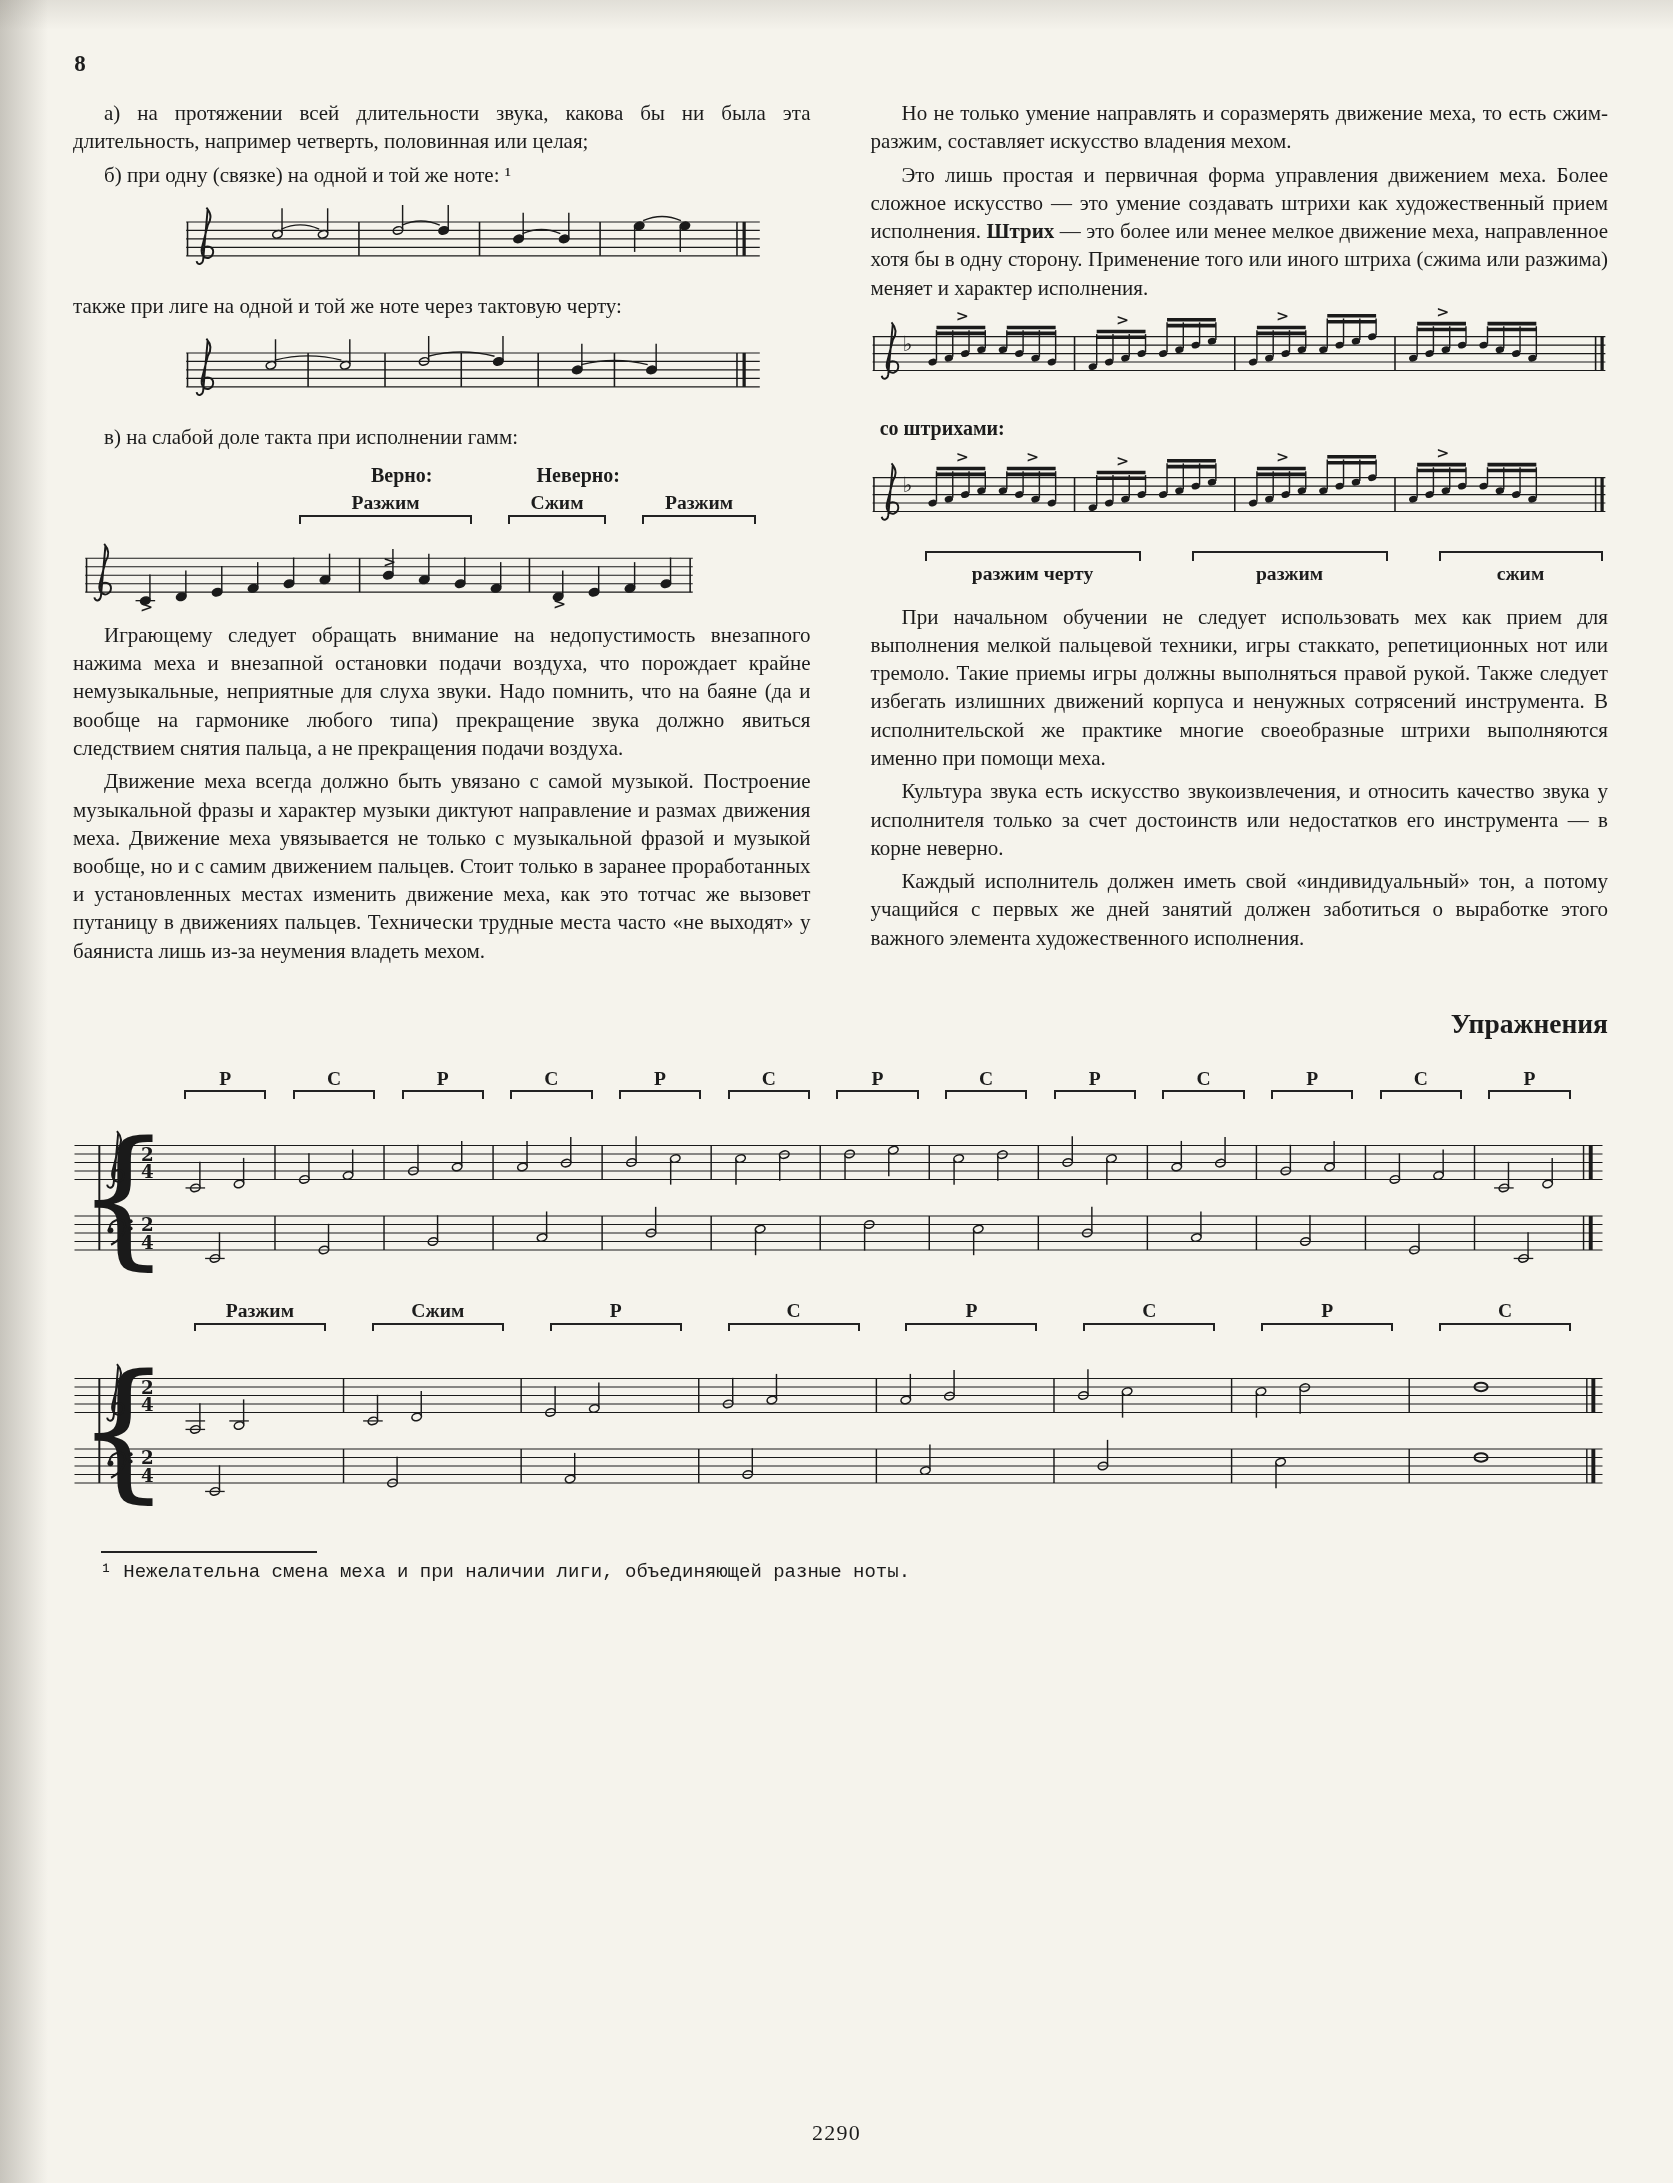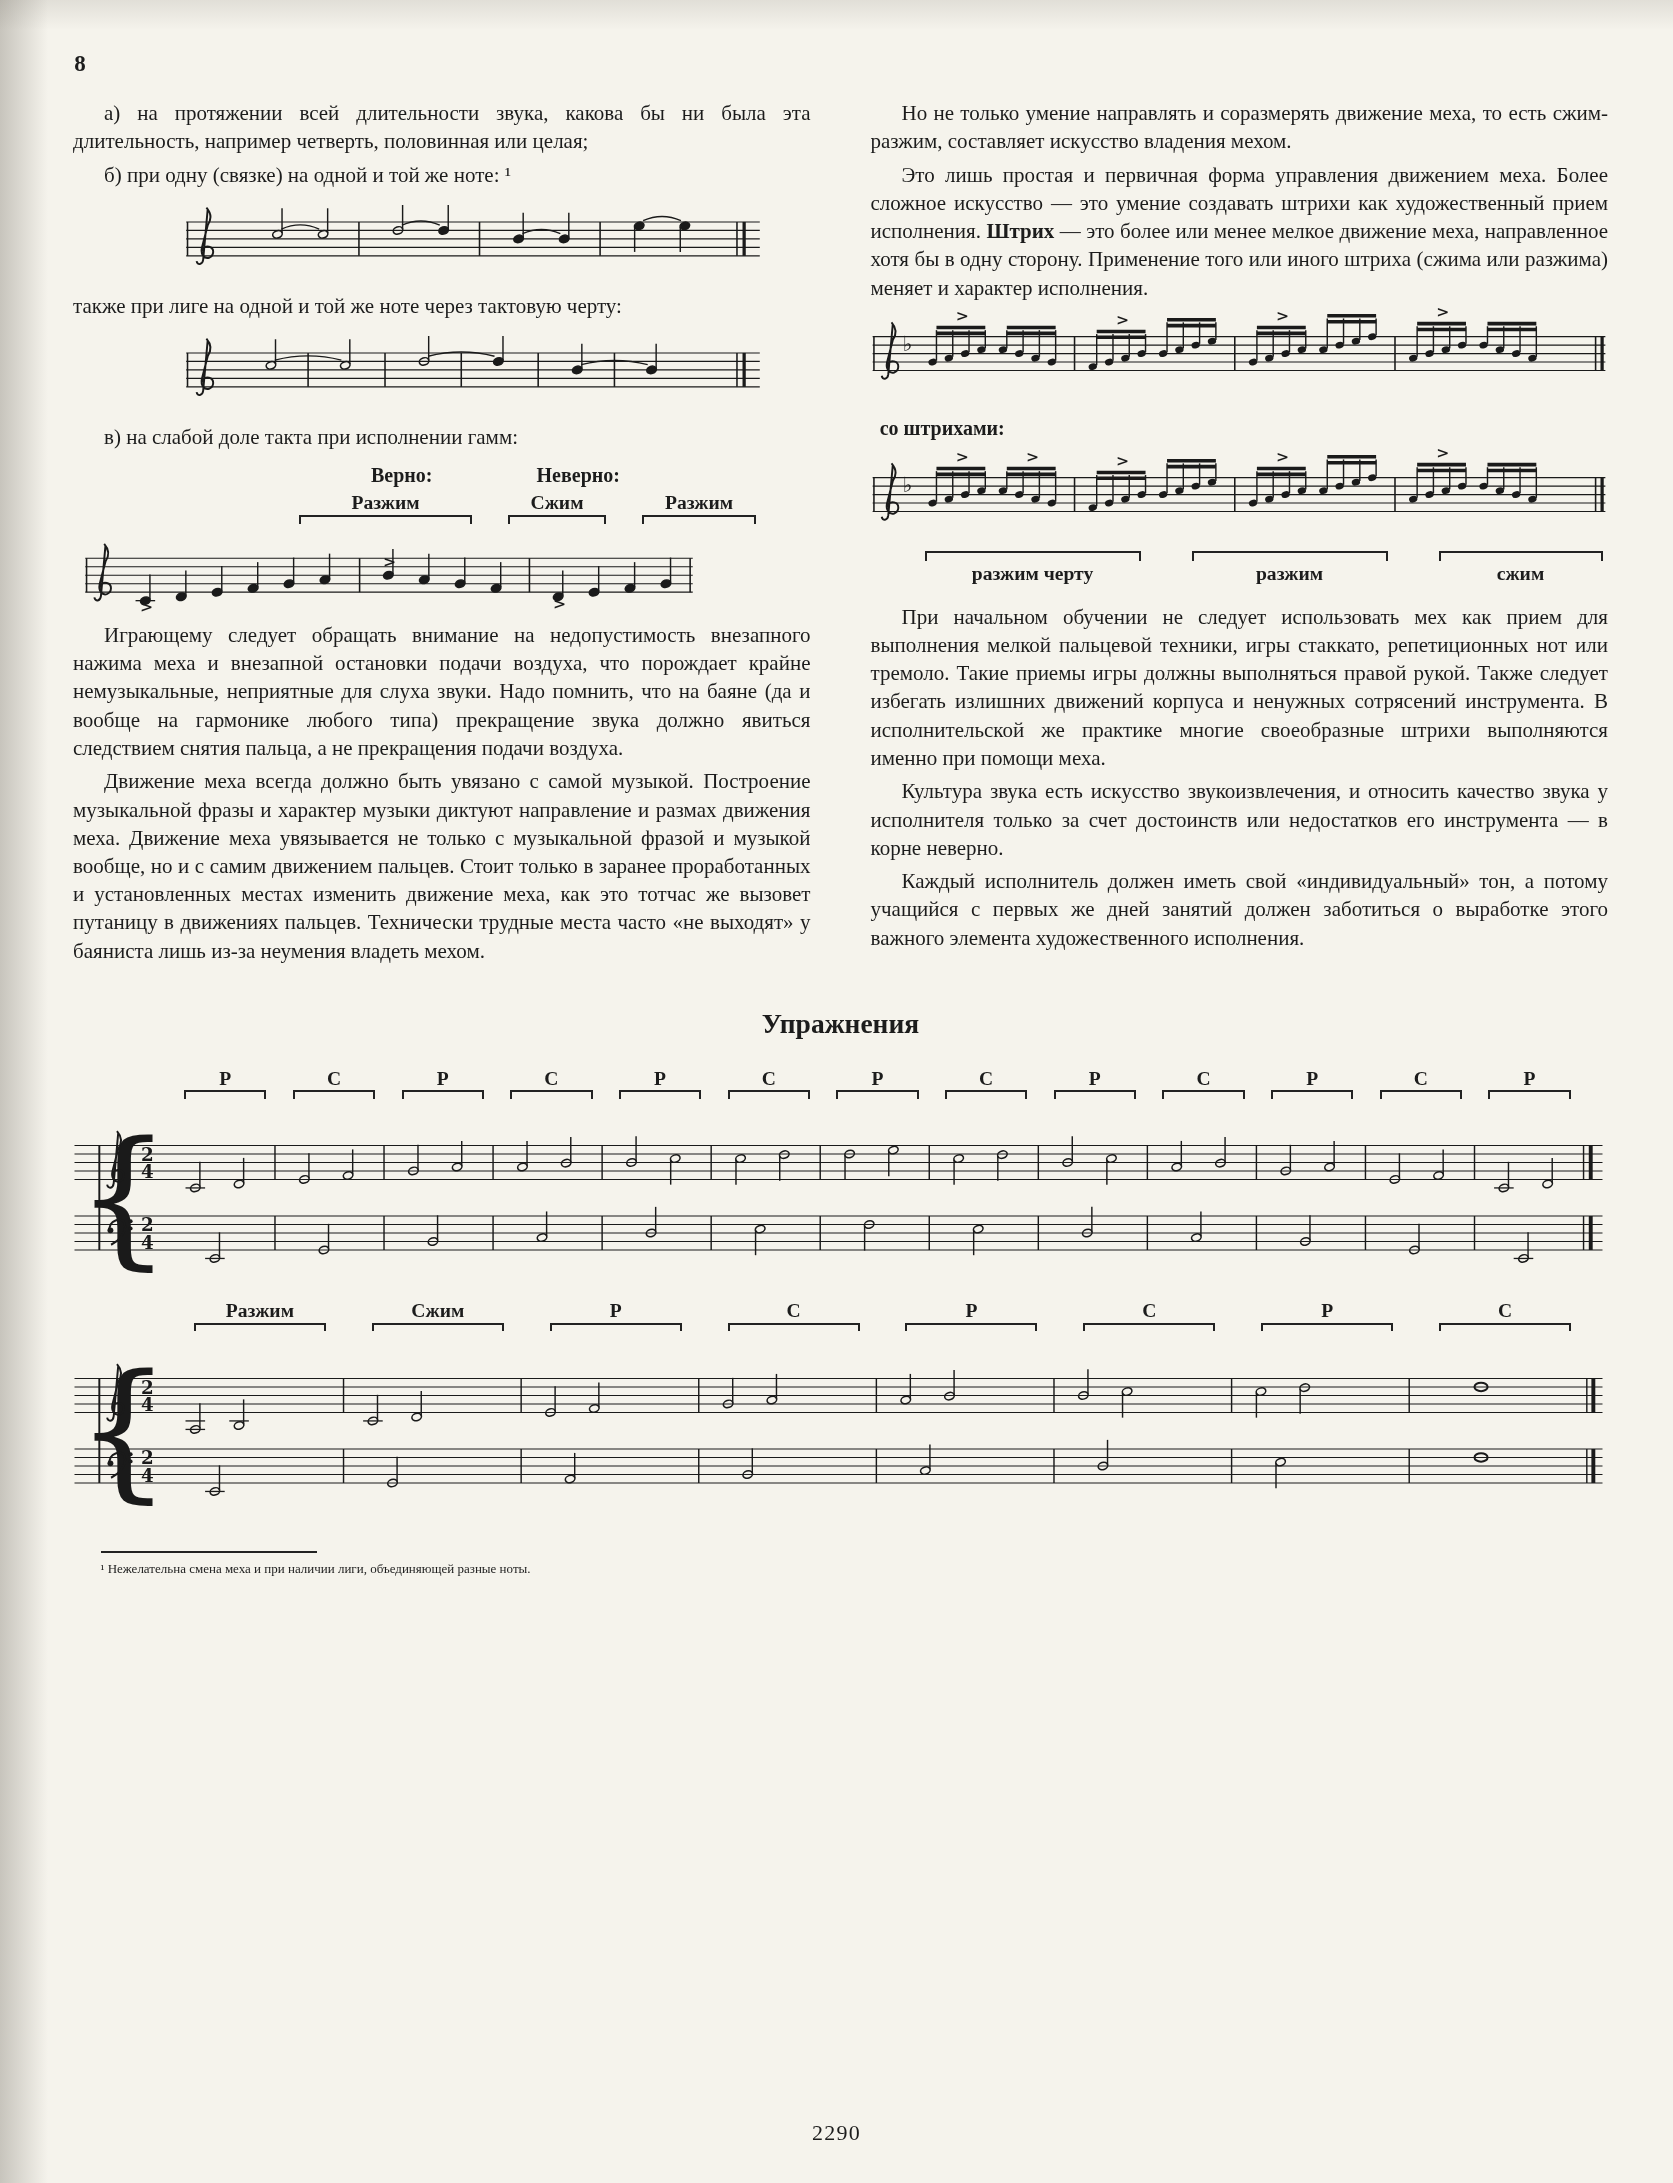--- a/index.html
+++ b/index.html
@@ -34,27 +34,27 @@
   .m-left{margin:11.8px 0 3.9px 11.8px;}
   .m-full{margin:6.5px 0 3.9px 0;}
   .vn-row{display:flex;padding-left:298px;gap:104px;font-weight:bold;font-size:20px;margin:10.5px 0 1.3px;}
   .bellows-row{display:flex;margin:2.6px 0 0 226px;gap:36px;font-weight:bold;font-size:19.6px;line-height:1.1;}
   .bcell{text-align:center;}
   .bkt{height:7.2px;border:2px solid #222;border-bottom:none;margin-top:2px;}
   .mlabel{font-weight:bold;font-size:20px;margin:7.8px 0 3.9px 9.2px;text-align:left;}
   .under-row{display:flex;margin:0 0 17px 54px;gap:51px;font-weight:bold;font-size:19.6px;line-height:1.15;}
   .ucell{text-align:center;}
   .ucell .bkt{margin-top:0;margin-bottom:2.6px;}
-  h2.ex-head{text-align:center;font-size:27.5px;font-weight:bold;margin:38px 0 27.5px;}
+  h2.ex-head{text-align:right;font-size:27.5px;font-weight:bold;margin:38px 0 27.5px;}
   .intro{margin-bottom:3.9px;}
   .pc-row{display:flex;margin:26px 0 0 98px;width:1413px;font-weight:bold;font-size:19.6px;line-height:1.1;}
   .pc-row.pc2{margin-top:19.6px;width:1423px;}
   .pc-cell{flex:1;text-align:center;}
   .pc-cell .bkt{width:72%;margin:1.3px auto 0;height:6.5px;}
-  .footnote{margin-top:38px;font-size:13px;}
+  .footnote{margin-top:38px;font-size:19px;font-family:Liberation Mono, monospace;}
   .fn-rule{width:216px;border-top:2px solid #222;margin:0 0 7.8px 27.5px;}
   .footnote p{margin:0 0 0 27.5px;}
   .footer-num{position:absolute;bottom:37px;left:0;right:0;text-align:center;font-size:22px;letter-spacing:1.3px;}
 </style>
 </head>
 <body>
 
 <div class="page">
   <div class="page-number">8</div>
 

